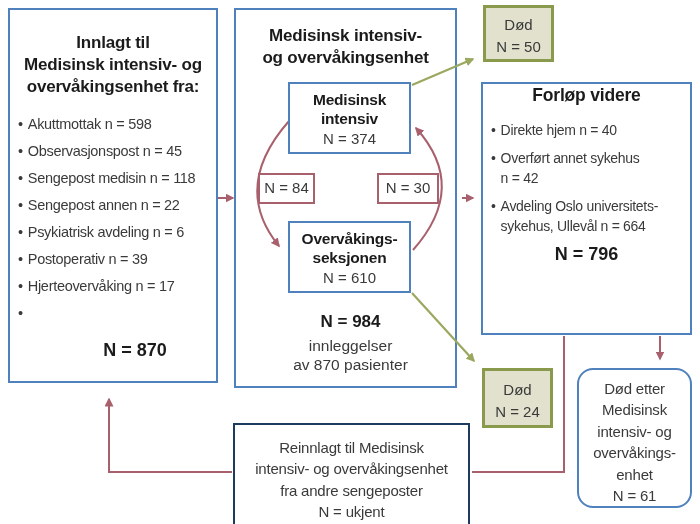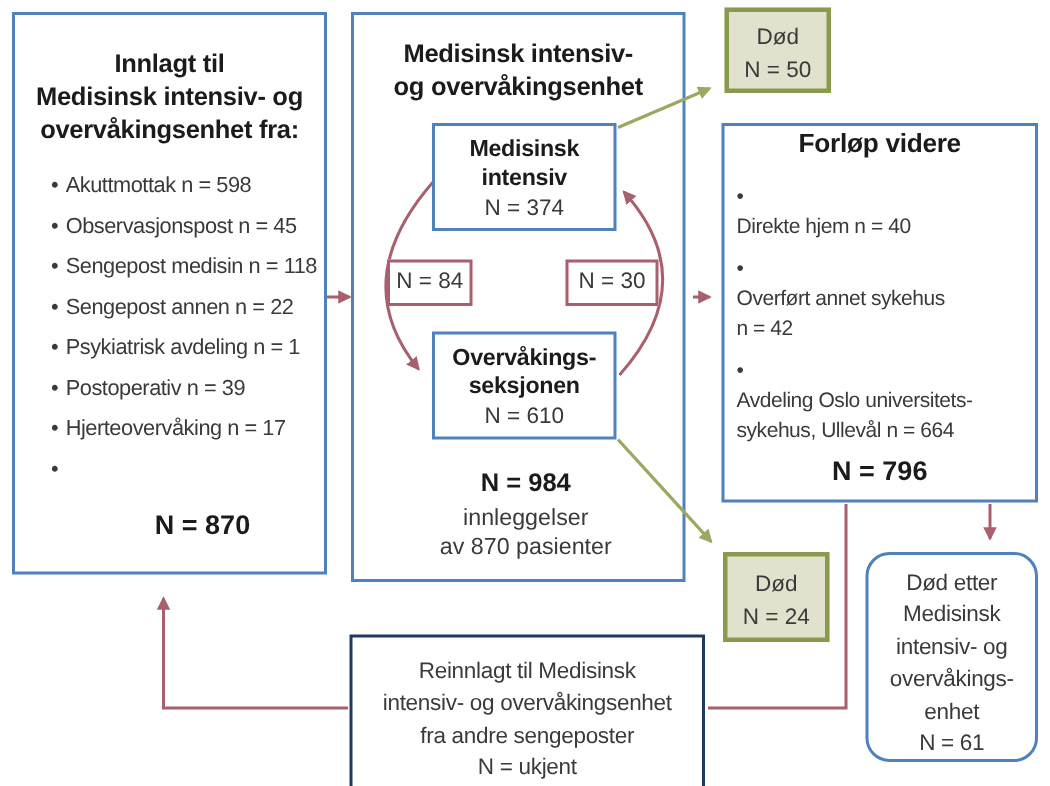--- a/index.html
+++ b/index.html
@@ -26,21 +26,21 @@
   .blue{border:2.5px solid var(--box-border-blue);z-index:1;}
   .navy{border:2.5px solid var(--box-border-navy);z-index:1;}
   .olive{border:3px solid var(--death-border);background:var(--death-fill);z-index:6;}
   .pre{white-space:pre-line;}
 
   .box-title{font-weight:bold;color:var(--heading-color);text-align:center;font-size:17px;line-height:1.3;letter-spacing:-0.2px;}
   .total{font-weight:bold;color:var(--heading-color);text-align:center;font-size:18px;}
 
   
   .left-box{left:8px;top:8px;width:210px;height:375px;padding-top:22px;}
-  .left-box ul{list-style:none;margin-top:13px;padding-left:24px;}
+  .left-box ul{list-style:none;margin-top:13px;padding-left:8px;}
   .left-box li{display:flex;font-size:14.5px;line-height:27px;letter-spacing:-0.3px;}
   .dot::before{content:"\2022";}
   .dot{margin-right:5px;}
   .left-box .total{margin-top:13px;padding-left:44px;}
 
   
   .middle-box{left:234px;top:8px;width:223px;height:380px;padding-top:15px;}
   .inner-box{position:absolute;border:2px solid var(--box-border-blue);background:#fff;text-align:center;z-index:6;}
   .ib-name{font-weight:bold;color:var(--heading-color);font-size:15.5px;line-height:1.22;letter-spacing:-0.2px;}
   .ib-count{font-size:15px;margin-top:1px;}
@@ -55,21 +55,21 @@
 
   
   .death{text-align:center;font-size:15px;line-height:1.45;padding-top:6px;}
   .death50{left:483px;top:5px;width:71px;height:57px;}
   .death24{left:482px;top:368px;width:71px;height:60px;padding-top:8px;}
 
   
   .forlop-box{left:481px;top:82px;width:211px;height:253px;}
   .forlop-box .box-title{font-size:17.5px;}
   .forlop-box ul{list-style:none;margin-top:13px;padding-left:8px;padding-right:2px;}
-  .forlop-box li{display:flex;font-size:14px;line-height:20px;letter-spacing:-0.3px;margin-bottom:8px;flex-direction:column;}
+  .forlop-box li{display:flex;font-size:14px;line-height:20px;letter-spacing:-0.3px;margin-bottom:8px;}
   .forlop-box .total{margin-top:7px;text-align:center;}
 
   
   .death-after{left:577px;top:368px;width:115px;height:140px;text-align:center;font-size:15px;line-height:1.43;padding-top:8px;letter-spacing:-0.2px;border-radius:16px;}
 
   
   .readmit{left:233px;top:423px;width:237px;height:118px;text-align:center;font-size:15px;line-height:1.42;padding-top:12px;letter-spacing:-0.2px;}
 </style>
 </head>
 <body>
@@ -112,21 +112,21 @@
       <li>
           <span class="dot"></span>
           <span>Sengepost medisin n = 118</span>
         </li>
       <li>
           <span class="dot"></span>
           <span>Sengepost annen n = 22</span>
         </li>
       <li>
           <span class="dot"></span>
-          <span>Psykiatrisk avdeling n = 1</span>
+          <span>Psykiatrisk avdeling n = 6</span>
         </li>
       <li>
           <span class="dot"></span>
           <span>Postoperativ n = 39</span>
         </li>
       <li>
           <span class="dot"></span>
           <span>Hjerteovervåking n = 17</span>
         </li>
       <li>

